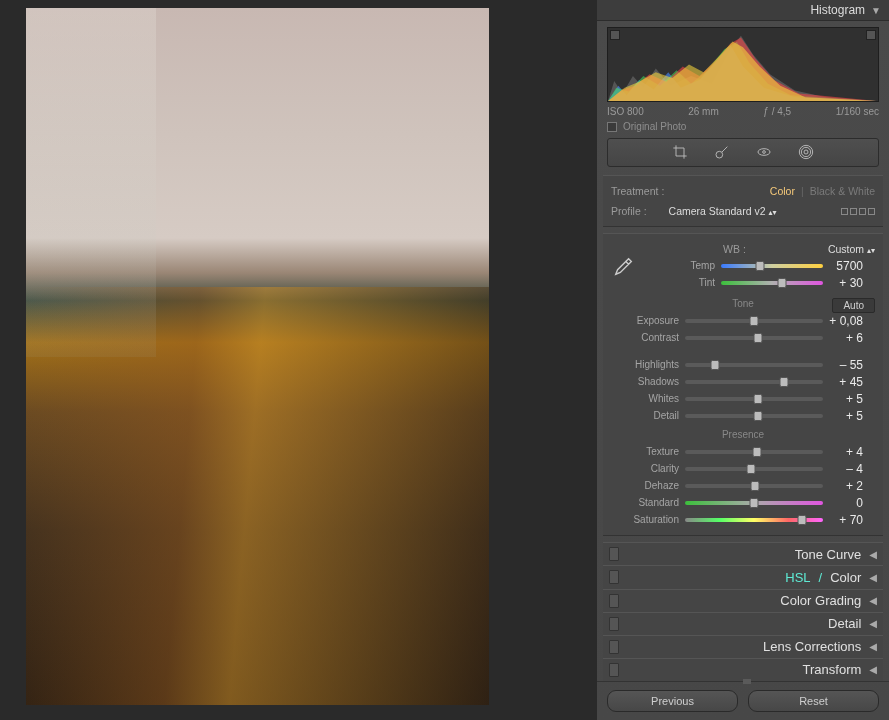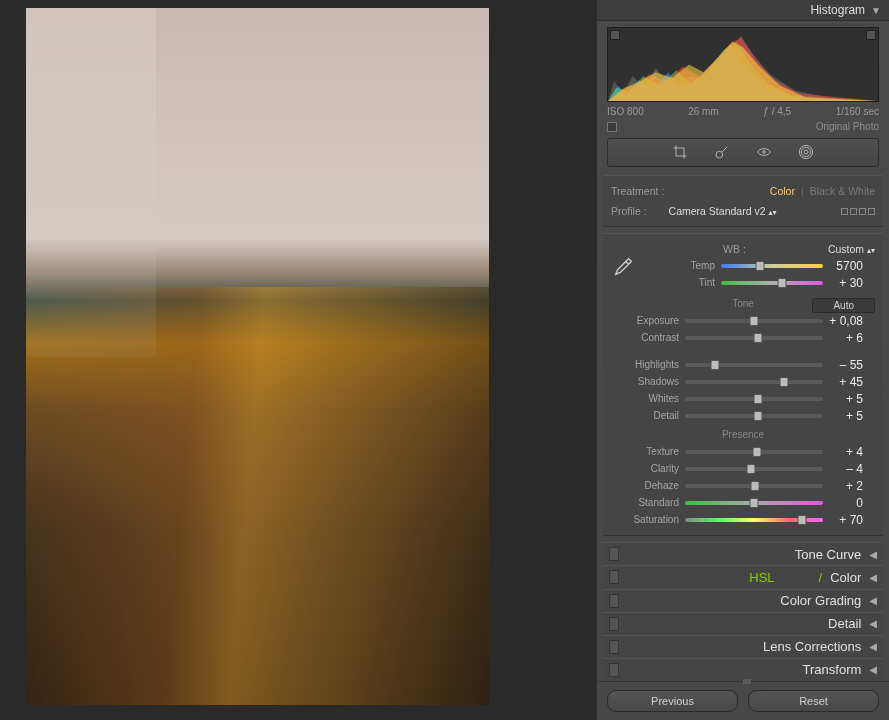--- a/index.html
+++ b/index.html
@@ -73,21 +73,21 @@
   .histo-clip.left { left:2px; }
   .histo-clip.right { right:2px; }
   .histo-meta {
     margin: 2px 10px 0 10px;
     display:flex; justify-content:space-between;
     font-size:10px; color:#9a9a9a;
   }
   .original-row {
     margin: 4px 10px 6px 10px;
     display:flex; align-items:center; gap:6px;
-    font-size:10px; color:#8e8e8e;justify-content:space-between;
+    font-size:10px; color:#8e8e8e;
   }
   .checkbox {
     width:10px; height:10px; border:1px solid #777; background:#3a3a3a;
   }
   .toolbar {
     margin: 0 10px 8px 10px;
     height: 30px;
     background: linear-gradient(#4f4f4f,#454545);
     border:1px solid #2c2c2c;
     border-radius:3px;
@@ -146,21 +146,21 @@
   .slider-row .sl-val {
     width:34px; text-align:right; color:#eaeaea; font-size:12px;
   }
   .group-title {
     text-align:center; color:#888; font-size:10px;
     margin:6px 0 4px 0;
     position:relative;
   }
   .group-title .auto-btn {
     position:absolute; right:0; top:0;
-    color:#cfcfcf; background:#3a3a3a; padding:1px 20px;
+    color:#cfcfcf; background:#3a3a3a; padding:1px 10px;
     border:1px solid #2a2a2a; border-radius:2px; font-size:10px;
   }
   .eyedropper-box {
     display:flex; gap:10px; align-items:center;
   }
   .eyedropper {
     width:26px; height:26px;
     display:flex; align-items:center; justify-content:center;
   }
 
@@ -173,21 +173,21 @@
     border-top:1px solid #555;
     font-size:13px;
     color:#e0e0e0;
     background:#454545;
   }
   .collapsed-panel .switch {
     margin-right:auto;
     width:10px; height:14px;
     background:#555; border:1px solid #333; border-radius:1px;
   }
-  .collapsed-panel .muted-title { color:#84cc16;margin-left:36px; }
+  .collapsed-panel .muted-title { color:#5eead4; }
   .collapsed-panel .tri-left { font-size:10px; color:#aaa; }
 
   .bottom-buttons {
     margin-top:auto;
     padding:8px 10px 8px 10px;
     display:flex; gap:10px;
     border-top:1px solid #333;
     position:relative;
   }
   .bottom-buttons::before{

